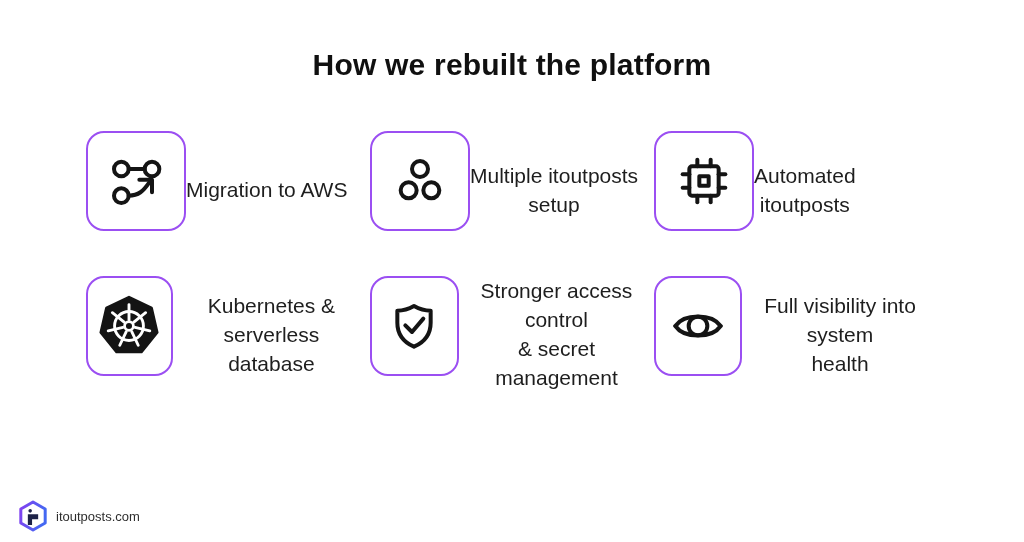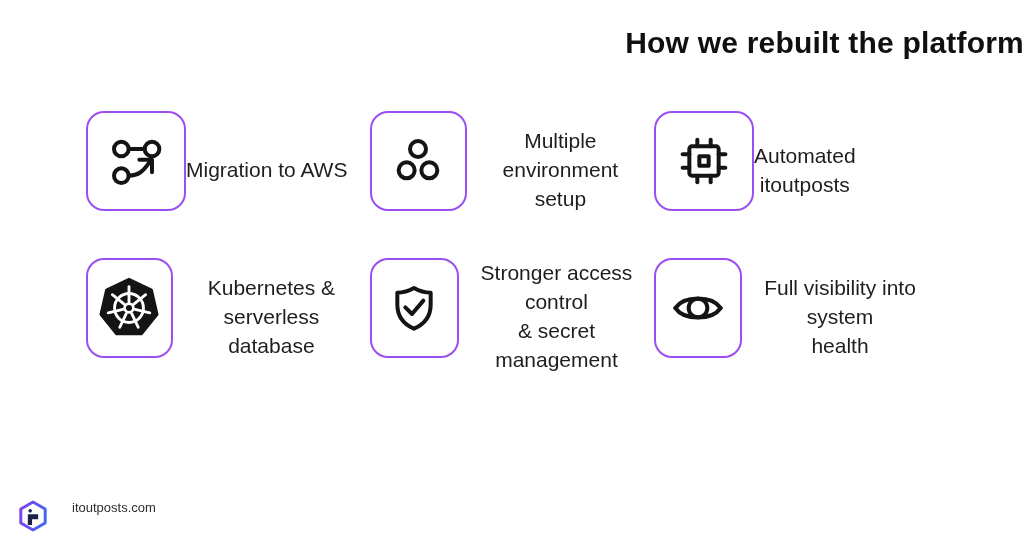--- a/index.html
+++ b/index.html
@@ -5,22 +5,22 @@
   html,body { margin:0; padding:0; }
   .page {
     position: relative;
     width: 1024px;
     height: 542px;
     background: #ffffff;
     font-family: "Liberation Sans", sans-serif;
     overflow: hidden;
   }
   .title {
-    padding-top: 25px;
-    text-align: right;
+    padding-top: 47px;
+    text-align: center;
     font-size: 30px;
     line-height: 36px;
     font-weight: 700;
     color: #101010;
     letter-spacing: 0.2px;
   }
   .grid { width: 852px; margin: 0 auto; }
   .row { display: flex; justify-content: space-between; }
   .row1 { margin-top: 48px; }
   .row2 { margin-top: 28px; }
@@ -47,21 +47,22 @@
     line-height: 29px;
     color: #1e1e1e;
     text-align: center;
     white-space: pre-line;
   }
   .footer {
     position: absolute;
     left: 18px;
     bottom: 10px;
     display: flex;
-    gap: 24px;
+    align-items: center;
+    gap: 8px;
   }
   .footer .site {
     font-size: 13px;
     color: #2e2e2e;
   }
   .ico { display:block; }
 </style>
 </head>
 <body>
 
@@ -88,21 +89,21 @@
       </div>
 
       <div class="cell">
         <div class="icon-card">
           <svg class="ico" width="64" height="64" viewBox="0 0 48 48" fill="none" stroke="#141414" stroke-width="3" stroke-linecap="round">
             <circle cx="24" cy="15" r="6"></circle>
             <circle cx="15.5" cy="31" r="6"></circle>
             <circle cx="32.5" cy="31" r="6"></circle>
           </svg>
         </div>
-        <div class="label">Multiple environment
+        <div class="label">Multiple itoutposts
 setup</div>
       </div>
 
       <div class="cell">
         <div class="icon-card">
           <svg class="ico" width="64" height="64" viewBox="0 0 48 48" fill="none" stroke="#141414" stroke-width="3" stroke-linecap="round" stroke-linejoin="round">
             <rect x="13" y="13" width="22" height="22" rx="2"></rect>
             <rect x="20.5" y="20.5" width="7" height="7"></rect>
             <line x1="19" y1="8" x2="19" y2="13"></line>
             <line x1="29" y1="8" x2="29" y2="13"></line>

